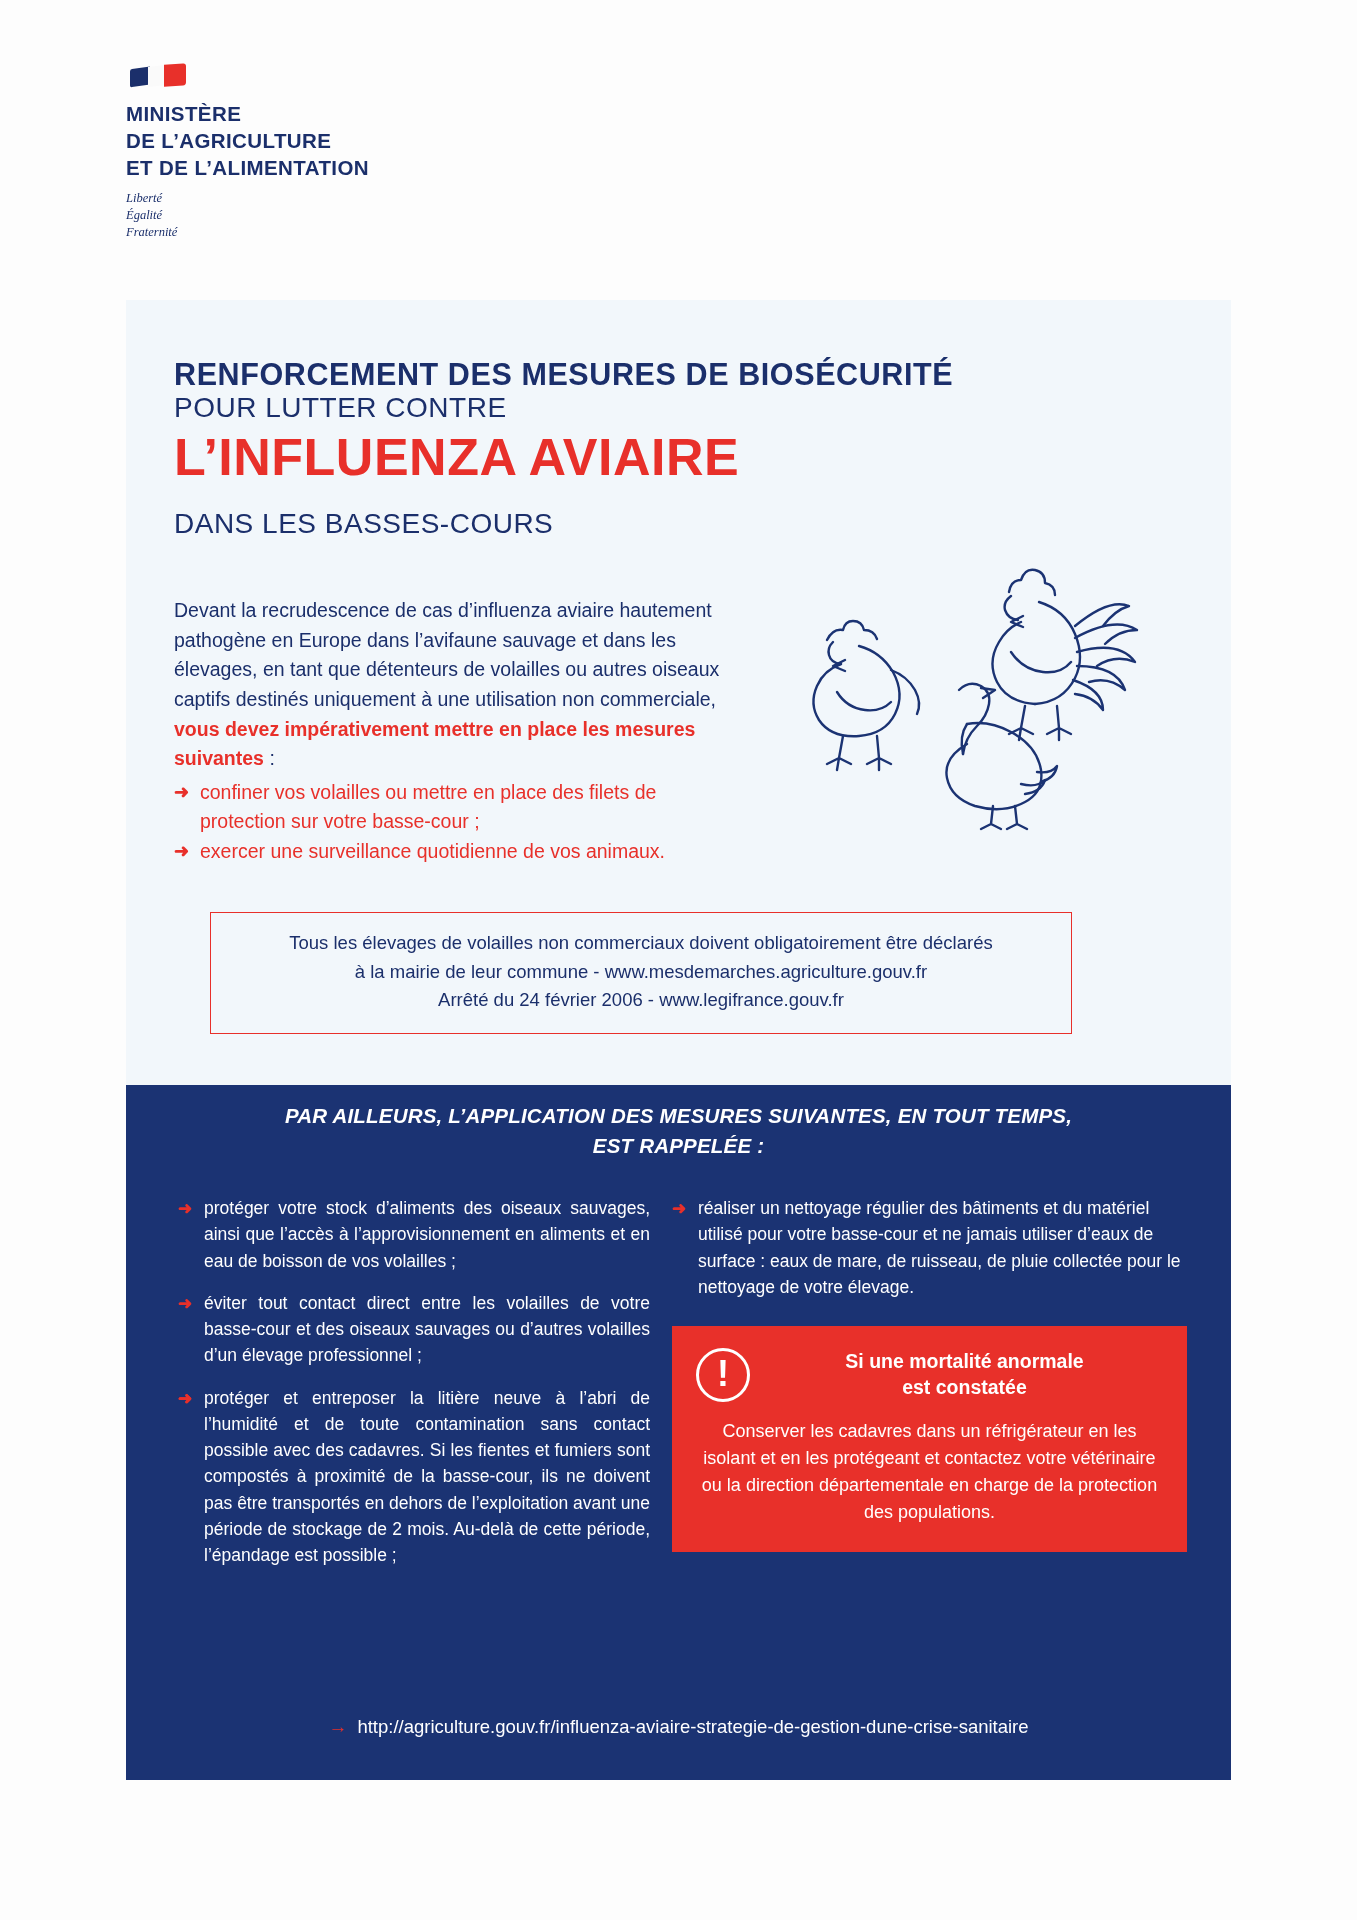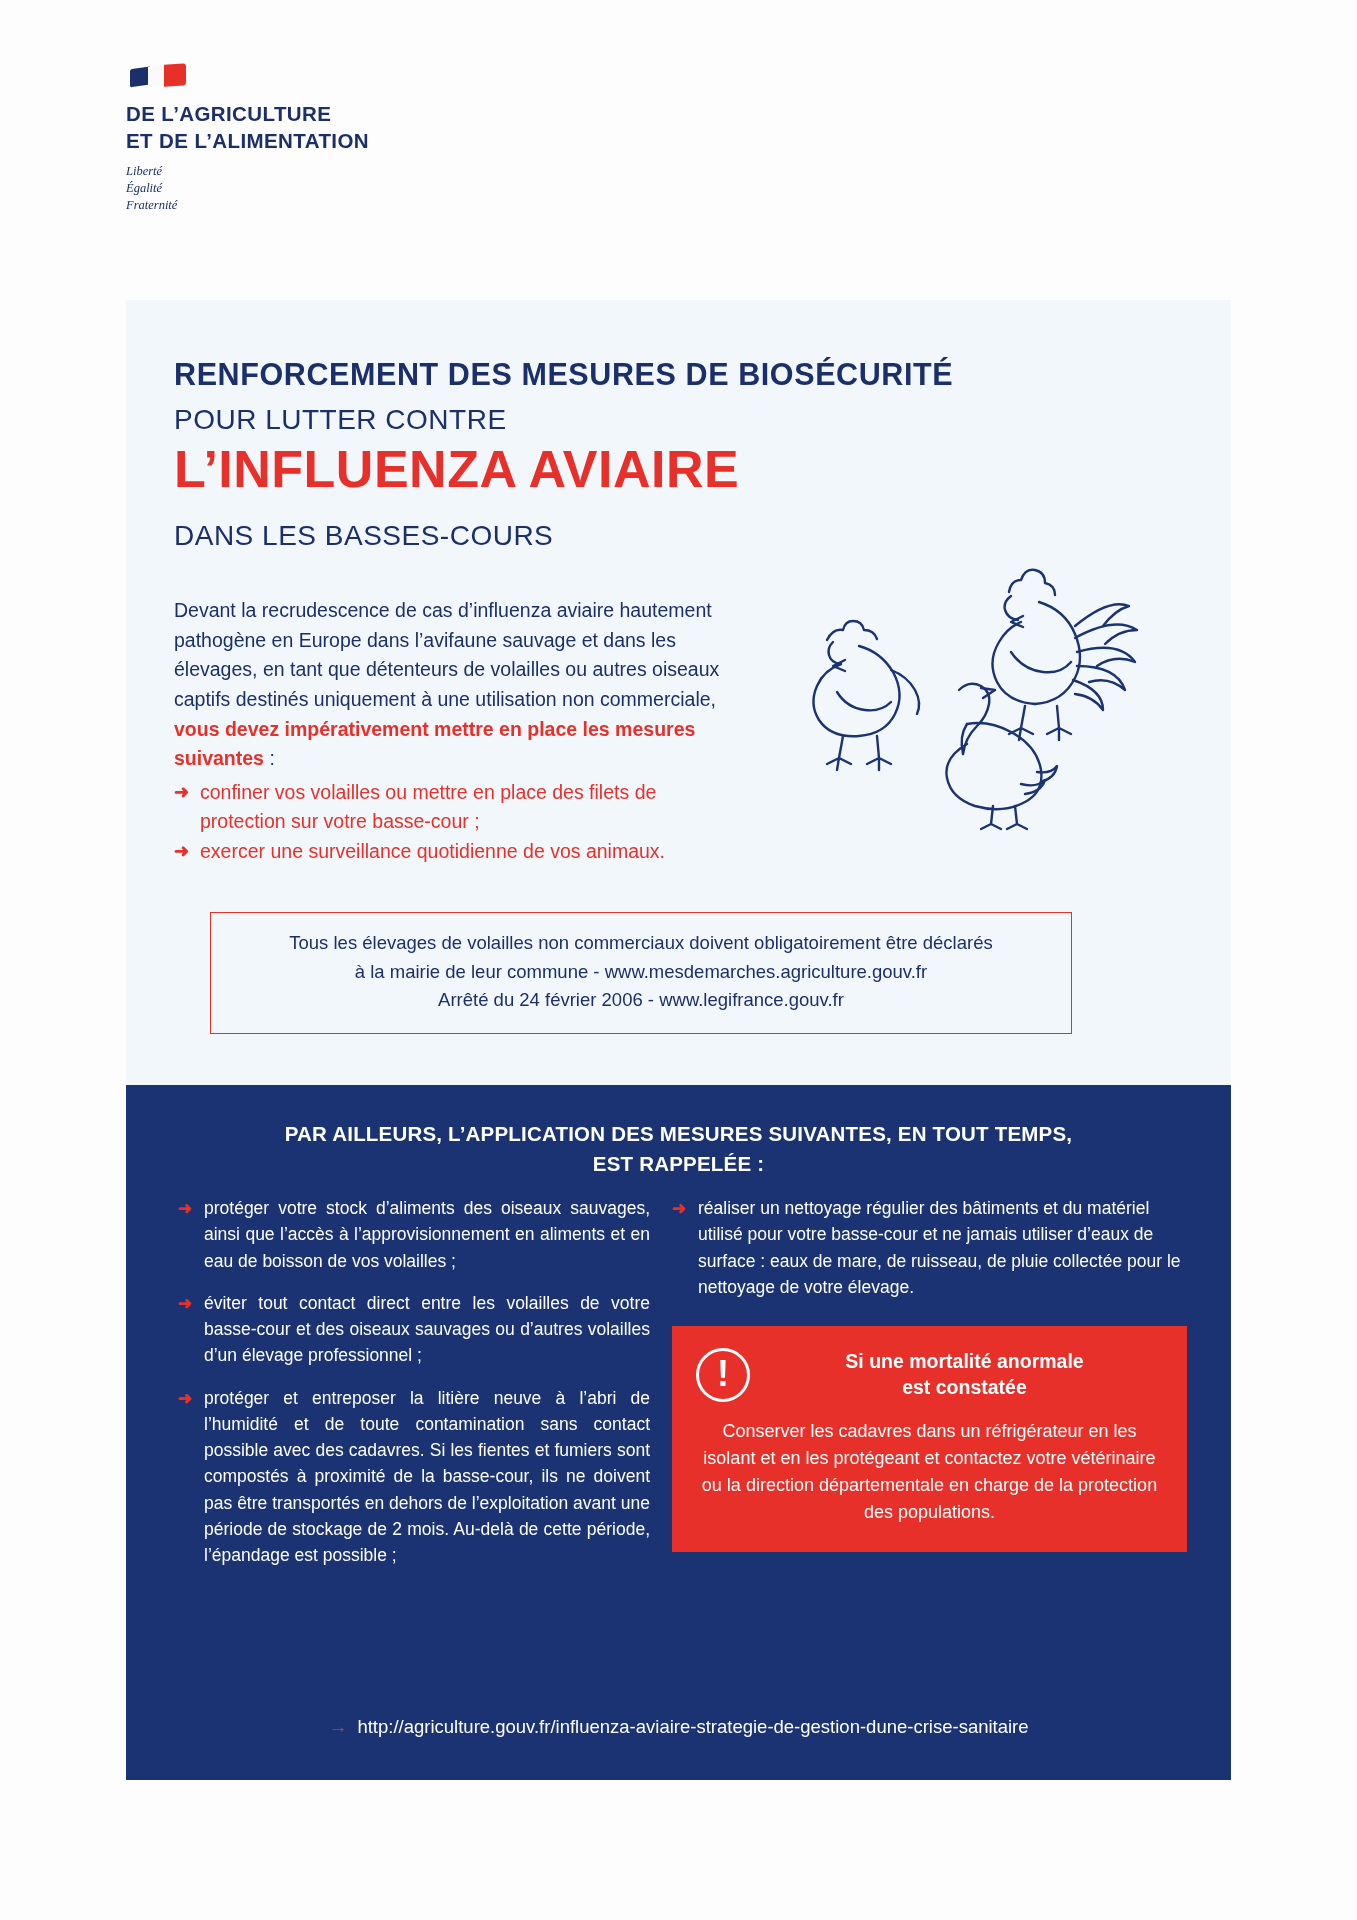--- a/index.html
+++ b/index.html
@@ -95,21 +95,20 @@
     padding: 58px 0 0 48px;
   }
   .h-renforcement {
     font-size: 30.5px;
     font-weight: bold;
     letter-spacing: 0.6px;
     color: #1b2f6b;
     line-height: 1.1;
   }
   .h-pour {
-    margin-top: 12px;
     font-size: 28px;
     letter-spacing: 0.5px;
     color: #1b2f6b;
   }
   .h-influenza {
     margin-top: 6px;
     font-size: 52px;
     font-weight: bold;
     letter-spacing: 0.5px;
     color: #e8302a;
@@ -181,26 +180,27 @@
   
   .bottom-panel {
     position: relative;
     background: #1b3373;
     height: 695px;
     color: #ffffff;
     box-sizing: border-box;
     padding: 0;
   }
   .blue-title {
-    padding: 34px 70px 0;
+    padding: 16px 70px 0;
     text-align: center;
     font-size: 20.5px;
     font-weight: bold;
     line-height: 1.45;
     letter-spacing: 0.2px;
+    font-style: italic;
   }
   .cols {
     position: absolute;
     top: 110px;
     left: 0;
     width: 100%;
     display: flex;
     box-sizing: border-box;
     padding: 0 44px 0 52px;
   }
@@ -294,20 +294,21 @@
 
 <div class="page">
 
   <div class="ministry">
     <div class="flag">
       <div class="bluepart"></div>
       <div class="whitepart"></div>
       <div class="redpart"></div>
     </div>
     <div class="ministry-name">
+      <div>MINISTÈRE</div>
       <div>DE L’AGRICULTURE</div>
       <div>ET DE L’ALIMENTATION</div>
     </div>
     <div class="devise">
       <div>Liberté</div>
       <div>Égalité</div>
       <div>Fraternité</div>
     </div>
   </div>
 

